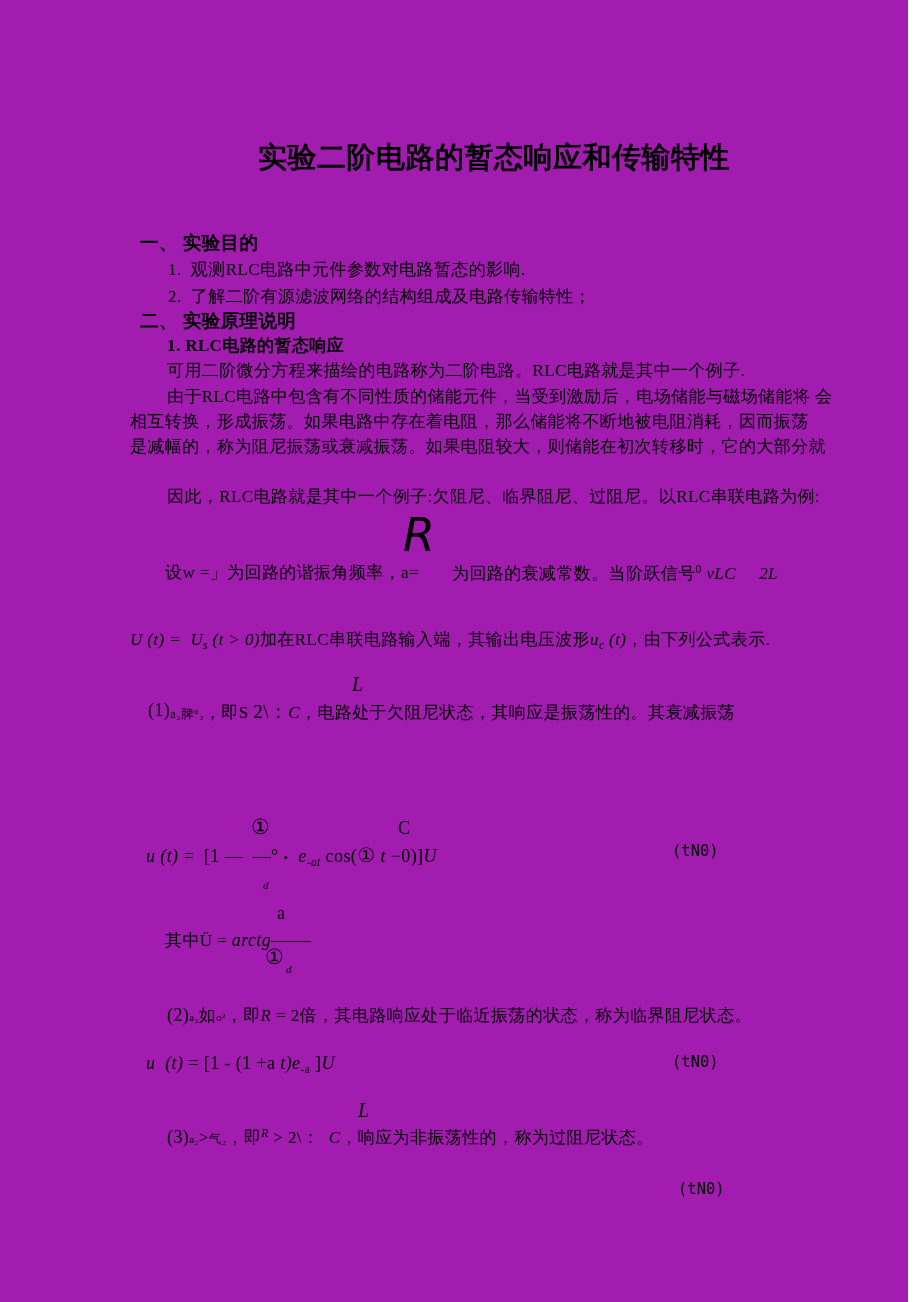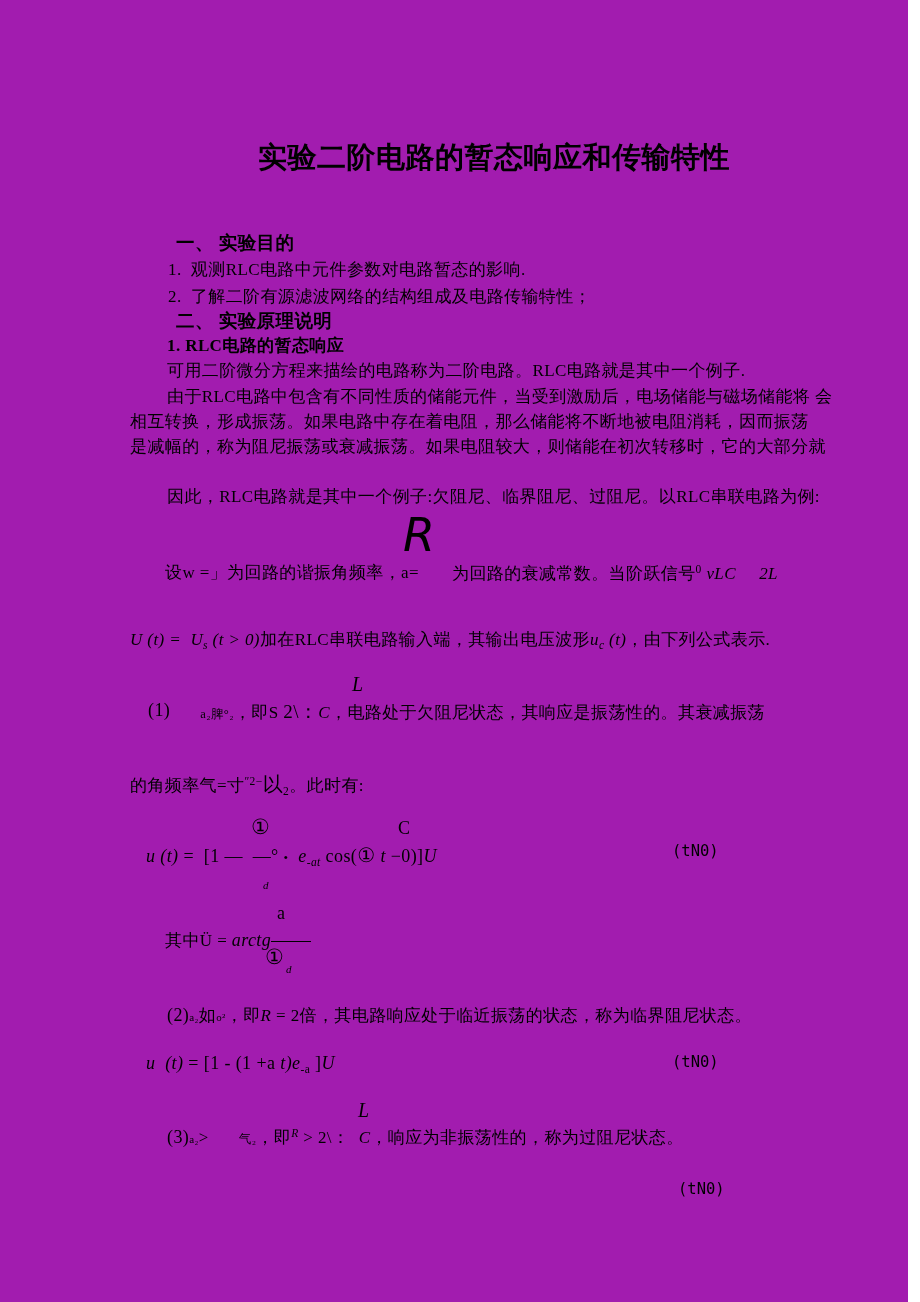--- a/index.html
+++ b/index.html
@@ -7,24 +7,24 @@
     position:relative;
     width:908px;
     height:1302px;
     background:#a21caf;
     color:#000;
     font-family:"Liberation Serif","DejaVu Serif",serif;
     overflow:hidden;
   }
   .line{position:absolute;white-space:pre;font-size:17px;letter-spacing:0.4px;line-height:1.2;}
   .title{font-size:29px;font-weight:bold;letter-spacing:0.5px;}
-  .h1{font-size:18.5px;font-weight:bold;margin-left:36px;}
+  .h1{font-size:18.5px;font-weight:bold;}
   .h2{font-size:17px;font-weight:bold;}
   .i{font-style:italic;}
-  .small{font-size:12.5px;margin-left:30px;}
+  .small{font-size:12.5px;}
   .tiny{font-size:11px;}
   .sub{vertical-align:-4px;font-size:11.5px;}
   .sup{vertical-align:6px;font-size:11.5px;}
   .bigR{font-family:"DejaVu Sans","Liberation Sans",sans-serif;font-style:italic;font-size:46px;font-weight:500;}
   .floatL{font-style:italic;font-size:20px;}
   .circ{font-size:21px;}
   .tno{font-family:"DejaVu Sans Mono","Liberation Mono",monospace;font-size:15.5px;letter-spacing:0;}
   .bar{display:inline-block;width:40px;border-bottom:1.5px solid #000;vertical-align:4px;}
 </style>
 </head>
@@ -47,21 +47,20 @@
   <div class="line" style="left:167px;top:487px;">因此，RLC电路就是其中一个例子:欠阻尼、临界阻尼、过阻尼。以RLC串联电路为例:</div>
 
   <div class="line bigR" style="left:403px;top:508px;">R</div>
   <div class="line" style="left:165px;top:563px;"><span>设w =」为回路的谐振角频率，a=</span></div>
   <div class="line" style="left:452px;top:563px;"><span>为回路的衰减常数。当阶跃信号</span><span class="sup">0</span> <span class="i">vLC</span>&nbsp;&nbsp;&nbsp;&nbsp;&nbsp;<span class="i">2L</span></div>
 
   <div class="line" style="left:130px;top:630px;"><span class="i">U (t) =  U</span><span class="sub i">s</span><span class="i"> (t &gt; 0)</span><span>加在RLC串联电路输入端，其输出电压波形</span><span class="i">u</span><span class="sub i">c</span><span class="i"> (t)</span><span>，由下列公式表示.</span></div>
 
   <div class="line floatL" style="left:352px;top:672px;">L</div>
   <div class="line" style="left:148px;top:700px;"><span style="font-size:18px;vertical-align:2px;">(1)</span><span class="small">a₂脾°₂</span><span>，即S </span><span style="font-size:19px;">2\：</span><span class="i">C</span><span>，电路处于欠阻尼状态，其响应是振荡性的。其衰减振荡</span></div>
-  <div class="line" style="left:130px;top:772px;"><span>的角频率气=寸</span><span class="sup">″2−</span><span style="font-size:20px;">以</span><span class="sub">2</span><span>。此时有:</span></div>
 
   <div style="position:absolute;left:146px;top:815px;width:580px;height:80px;">
     <span class="circ" style="position:absolute;left:105px;top:0px;">①</span>
     <span style="position:absolute;left:252px;top:3px;font-size:18px;">C</span>
     <div class="line" style="left:0px;top:28px;font-size:18px;"><span class="i">u (t)</span><span> =  [1</span> <span>—</span>  <span>—°</span> <span style="font-size:13px;">•</span>  <span class="i">e</span><span class="sub i">-at</span><span> cos(</span><span class="circ" style="font-size:20px;">①</span><span class="i"> t</span><span> −0)]</span><span class="i">U</span></div>
     <span class="i tiny" style="position:absolute;left:117px;top:64px;">d</span>
   </div>
   <div class="line tno" style="left:672px;top:842px;">(tN0)</div>
 
   <div style="position:absolute;left:165px;top:903px;width:200px;height:80px;">

